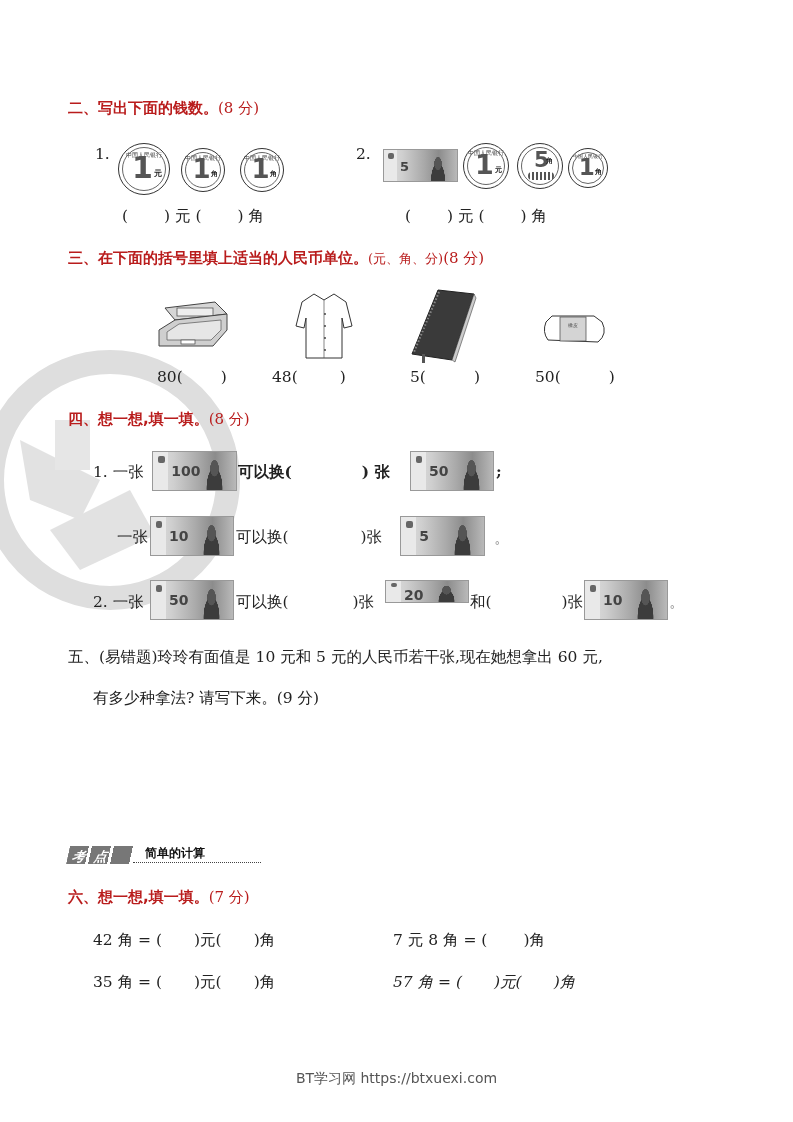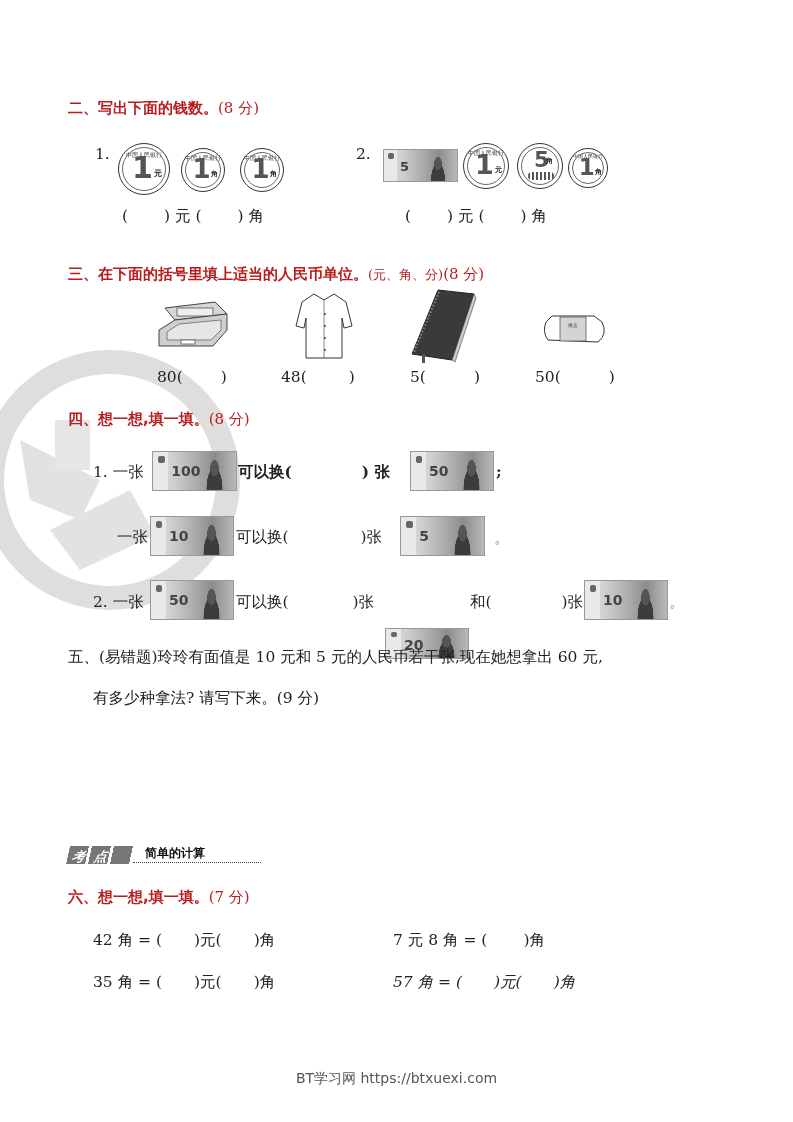--- a/index.html
+++ b/index.html
@@ -148,21 +148,21 @@
   <span class="unit" style="right:5px; top:18px; font-size:7px;">角</span>
 </div>
 
 <div class="abs line" style="left:405px; top:206px;">
   <span>(</span><span class="gap" style="width:36px;"></span><span>)</span>
   <span>元</span>
   <span>(</span><span class="gap" style="width:36px;"></span><span>)</span>
   <span>角</span>
 </div>
 
-<div class="abs heading" style="left:68px; top:249px;margin-top:16px;">
+<div class="abs heading" style="left:68px; top:249px;">
   <span>三、在下面的括号里填上适当的人民币单位。</span><span class="pts" style="font-size:13px;">(元、角、分)</span><span class="pts">(8 分)</span>
 </div>
 
 <svg class="item" style="left:155px; top:300px;" width="75" height="50" viewBox="0 0 75 50">
   <polygon points="10,8 60,2 72,14 20,20" fill="#d6d6d6" stroke="#444" stroke-width="1"></polygon>
   <rect x="22" y="8" width="36" height="8" fill="#eee" stroke="#555" stroke-width="0.8"></rect>
   <polygon points="4,30 20,20 72,14 72,30 58,46 4,46" fill="#cfcfcf" stroke="#444" stroke-width="1"></polygon>
   <polygon points="12,32 24,24 66,20 66,30 56,40 12,40" fill="#e6e6e6" stroke="#666" stroke-width="0.8"></polygon>
   <rect x="26" y="40" width="14" height="4" fill="#fff" stroke="#444" stroke-width="0.7"></rect>
 </svg>
@@ -185,21 +185,21 @@
 
 <svg class="item" style="left:538px; top:312px;" width="72" height="36" viewBox="0 0 72 36">
   <path d="M8 10 Q4 20 10 28 L60 30 Q70 22 64 10 L56 4 L14 4 Z" fill="#fff" stroke="#333" stroke-width="1"></path>
   <rect x="22" y="5" width="26" height="24" fill="#d4d4d4" stroke="#555" stroke-width="0.8"></rect>
   <text x="30" y="15" font-size="5" fill="#555" font-family="DejaVu Sans, sans-serif">橡皮</text>
 </svg>
 
 <div class="abs line" style="left:157px; top:368px;">
   <span>80(</span><span class="gap" style="width:38px;"></span><span>)</span>
 </div>
-<div class="abs line" style="left:281px; top:368px;">
+<div class="abs line" style="left:272px; top:368px;">
   <span>48(</span><span class="gap" style="width:42px;"></span><span>)</span>
 </div>
 <div class="abs line" style="left:410px; top:368px;">
   <span>5(</span><span class="gap" style="width:48px;"></span><span>)</span>
 </div>
 <div class="abs line" style="left:535px; top:368px;">
   <span>50(</span><span class="gap" style="width:48px;"></span><span>)</span>
 </div>
 
 <div class="abs heading" style="left:68px; top:410px;">
@@ -249,21 +249,21 @@
 </div>
 <div class="bill" style="left:150px; top:580px; width:84px; height:40px;">
   <div class="strip"></div>
     <div class="emblem"></div>
   <span class="den" style="font-size:14px;">50</span>
   <div class="portrait"></div>
 </div>
 <div class="abs line" style="left:236px; top:592px;">
   <span>可以换(</span><span class="gap" style="width:64px;"></span><span>)张</span>
 </div>
-<div class="bill" style="left:385px; top:580px; width:84px; height:31px;margin-top:48px;">
+<div class="bill" style="left:385px; top:580px; width:84px; height:23px;">
   <div class="strip"></div>
     <div class="emblem"></div>
   <span class="den" style="font-size:14px;">20</span>
   <div class="portrait"></div>
 </div>
 <div class="abs line" style="left:470px; top:592px;">
   <span>和(</span><span class="gap" style="width:70px;"></span><span>)张</span>
 </div>
 <div class="bill" style="left:584px; top:580px; width:84px; height:40px;">
   <div class="strip"></div>

